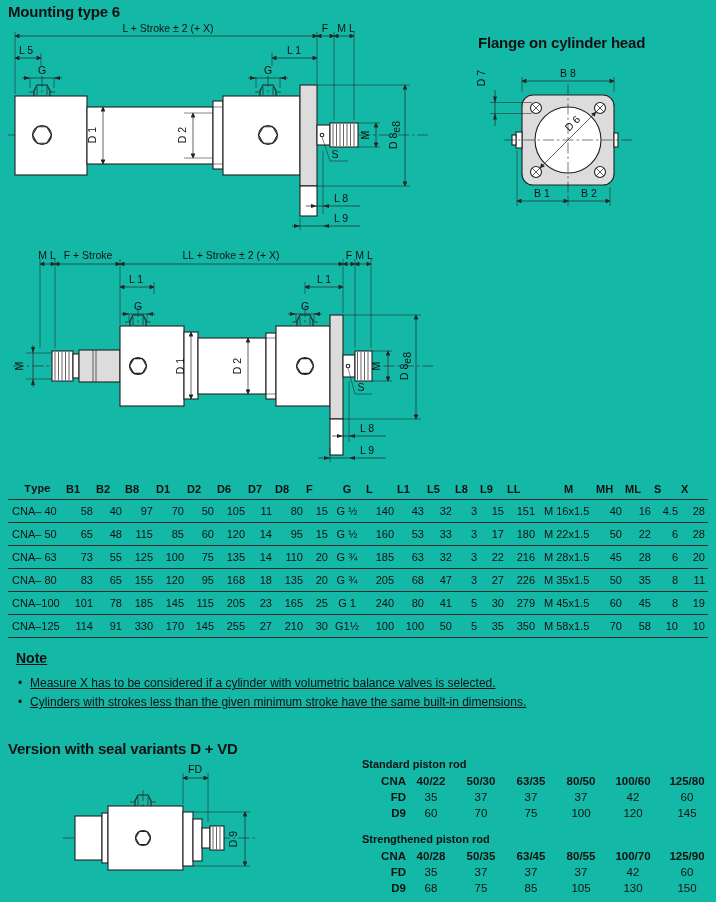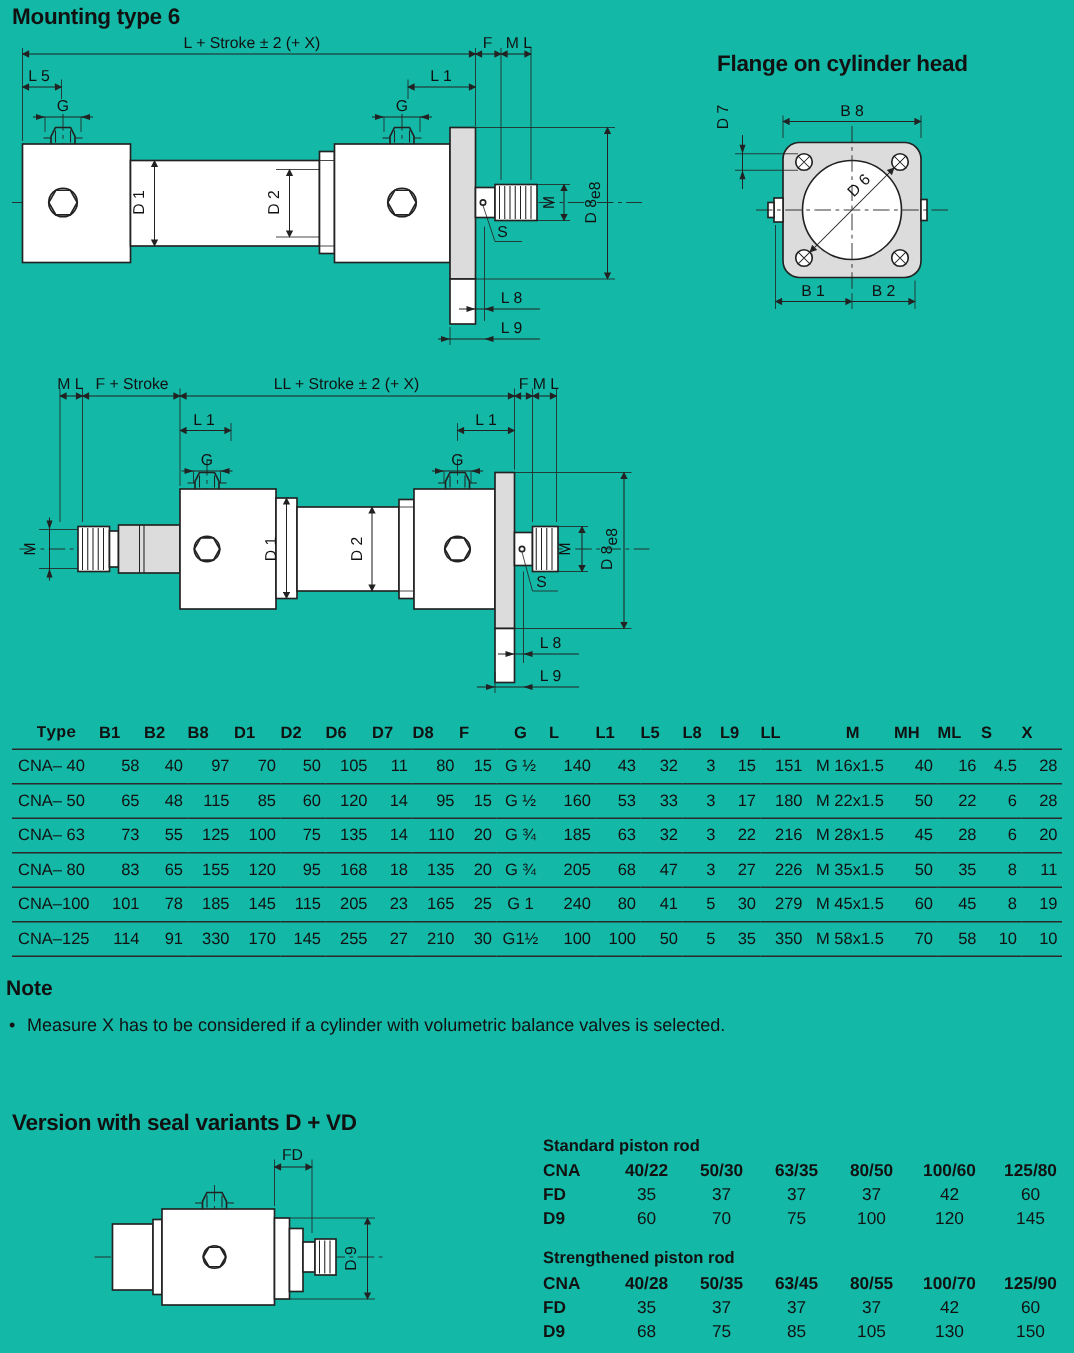--- a/index.html
+++ b/index.html
@@ -22,31 +22,31 @@
   
   .dimtab { position:absolute; left:8px; top:478px; width:700px; border-collapse:collapse; table-layout:fixed; }
   .dimtab th { font-size:11px; font-weight:bold; height:21px; padding:0 3px 0 0; text-align:left; border-bottom:1.5px solid #2a2a2a; }
   .dimtab td { font-size:11px; height:22px; padding:0 3px 0 0; text-align:right; border-bottom:1.5px solid #2a2a2a; white-space:nowrap; }
   .dimtab th:first-child, .dimtab td:first-child { text-align:left; padding-left:4px; }
   .dimtab th:nth-child(1) { text-align:center;font-family:Liberation Mono, monospace; }
   .dimtab th:nth-child(11), .dimtab td:nth-child(11) { text-align:center; }
   .dimtab th:nth-child(18), .dimtab td:nth-child(18) { text-align:left; padding-left:6px; }
   .dimtab th:nth-child(18) { text-align:center; }
   
-  #note { position:absolute; left:4px; top:650px; width:700px; }
+  #note { position:absolute; left:16px; top:650px; width:700px;text-decoration:underline; }
   #note h3 { margin:0 0 8px 0; font-size:14px; font-weight:bold; }
   #note ul { margin:0; padding:0; list-style:none; }
   #note li { font-size:12px; line-height:19px; padding-left:14px; position:relative; }
   #note li::before { content:"\2022"; position:absolute; left:2px; }
   
   #rodtables { position:absolute; left:362px; top:746px; width:352px; }
   .rod-title { font-size:11px; font-weight:bold; margin:12px 0 3px 0; }
   .rodtab { border-collapse:collapse; margin-bottom:9px; }
   .rodtab td { font-size:11.5px; height:16px; padding:0; text-align:center; white-space:nowrap; }
-  .rodtab td:first-child { text-align:left; font-weight:bold; }
+  .rodtab td:first-child { text-align:right; font-weight:bold; }
   .rodtab tr:first-child td { font-weight:bold; }
 </style>
 </head>
 <body>
 
 <div id="page">
 
   <div class="sect-title" style="left:8px; top:3px;">Mounting type 6</div>
   <div class="sect-title" style="left:478px; top:18px;margin-top:16px;">Flange on cylinder head</div>
 
@@ -597,20 +597,21 @@
           <td>10</td>
           <td>10</td>
         </tr>
       </tbody>
   </table>
 
   <div id="note">
     <h3>Note</h3>
     <ul>
       <li>Measure X has to be considered if a cylinder with volumetric balance valves is selected.</li>
+      <li>Cylinders with strokes less than the given minimum stroke have the same built-in dimensions.</li>
     </ul>
   </div>
 
   <div class="sect-title" style="left:8px; top:740px;">Version with seal variants D + VD</div>
 
   <svg style="left:25px; top:760px;" width="250" height="140" viewBox="0 0 250 140">
     <defs>
       <marker id="a4" viewBox="0 0 10 10" refX="9" refY="5" markerWidth="9" markerHeight="7" orient="auto-start-reverse">
           <path d="M0,0 L10,5 L0,10 z" fill="#222"></path>
         </marker>

